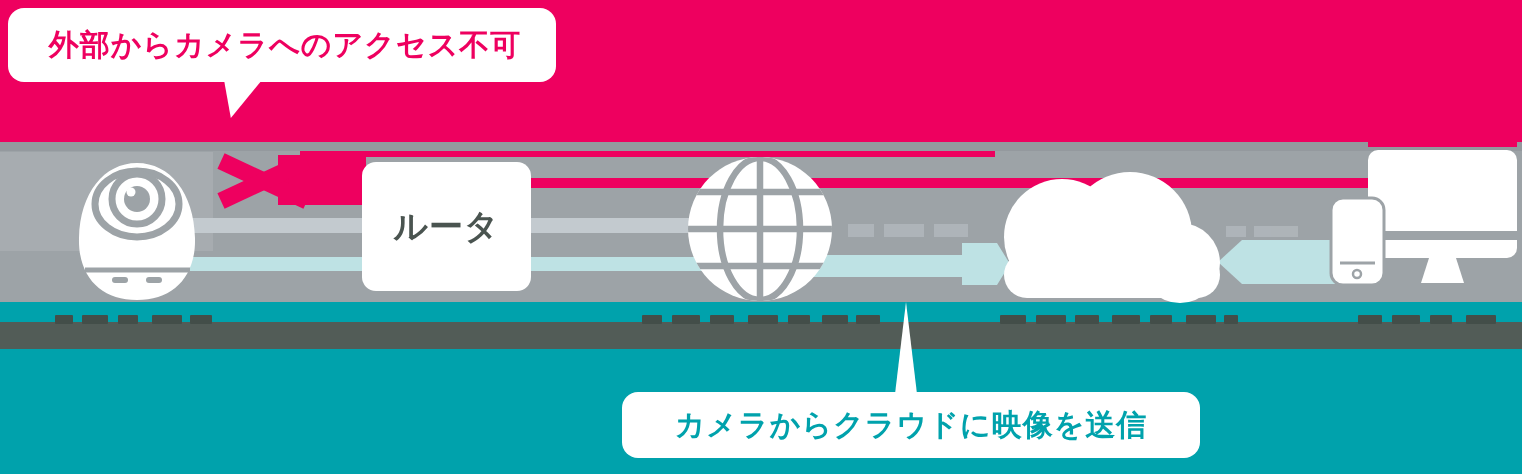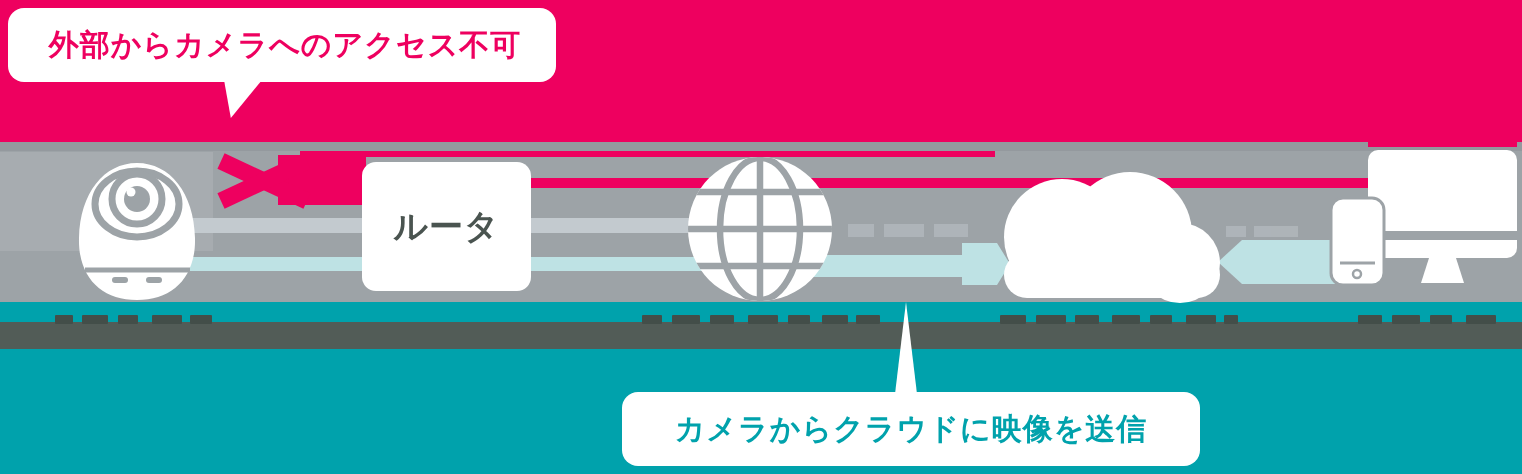--- a/index.html
+++ b/index.html
@@ -24,21 +24,21 @@
   .router-box{
     left:362px;top:162px;width:169px;height:129px;background:#fff;border-radius:14px;
     display:flex;align-items:center;justify-content:center;
   }
   .router-box span{position:static;font-size:34px;font-weight:bold;color:var(--c-routertext);letter-spacing:1px;text-align:right;}
   
   .callout{background:#fff;border-radius:16px;display:flex;align-items:center;justify-content:center;}
   .callout span{position:static;font-size:30px;font-weight:bold;letter-spacing:1px;white-space:nowrap;}
   .callout-top{left:8px;top:8px;width:548px;height:74px;padding-left:6px;}
   .callout-top span{color:var(--c-pink);}
-  .callout-bottom{left:622px;top:392px;width:578px;height:74px;}
+  .callout-bottom{left:622px;top:392px;width:578px;height:66px;}
   .callout-bottom span{color:var(--c-teal);}
   .tail-top{left:224px;top:80px;width:38px;height:38px;background:#fff;
     clip-path:polygon(0 0,100% 0,18% 100%);}
   .tail-bottom{left:895px;top:302px;width:22px;height:92px;background:#fff;
     clip-path:polygon(50% 0,100% 100%,0 100%);}
 </style>
 </head>
 <body>
 
 <div id="stage" style="--c-pink: #EE005F; --c-teal: #00A2AC; --c-band: #9DA3A7; --c-boundary: #94999E; --c-bargray: #C3CACF; --c-barteal: #BEE2E4; --c-stripe: #525C57; --c-mark: #434E49; --c-routertext: #4A5450;">

